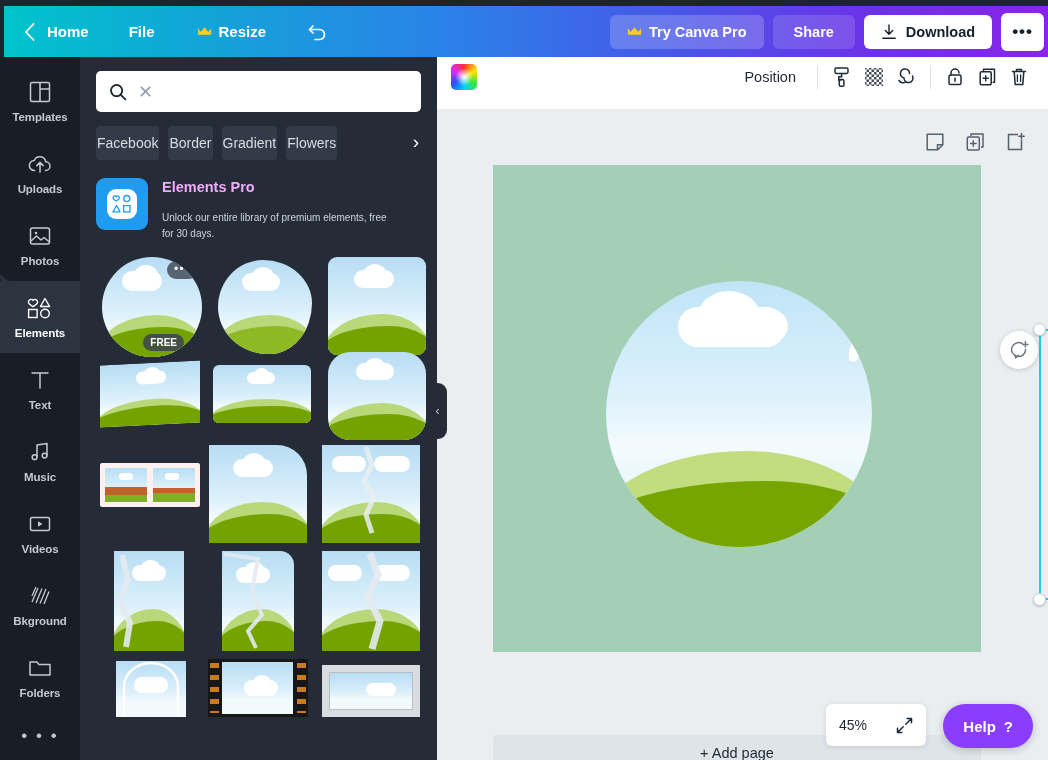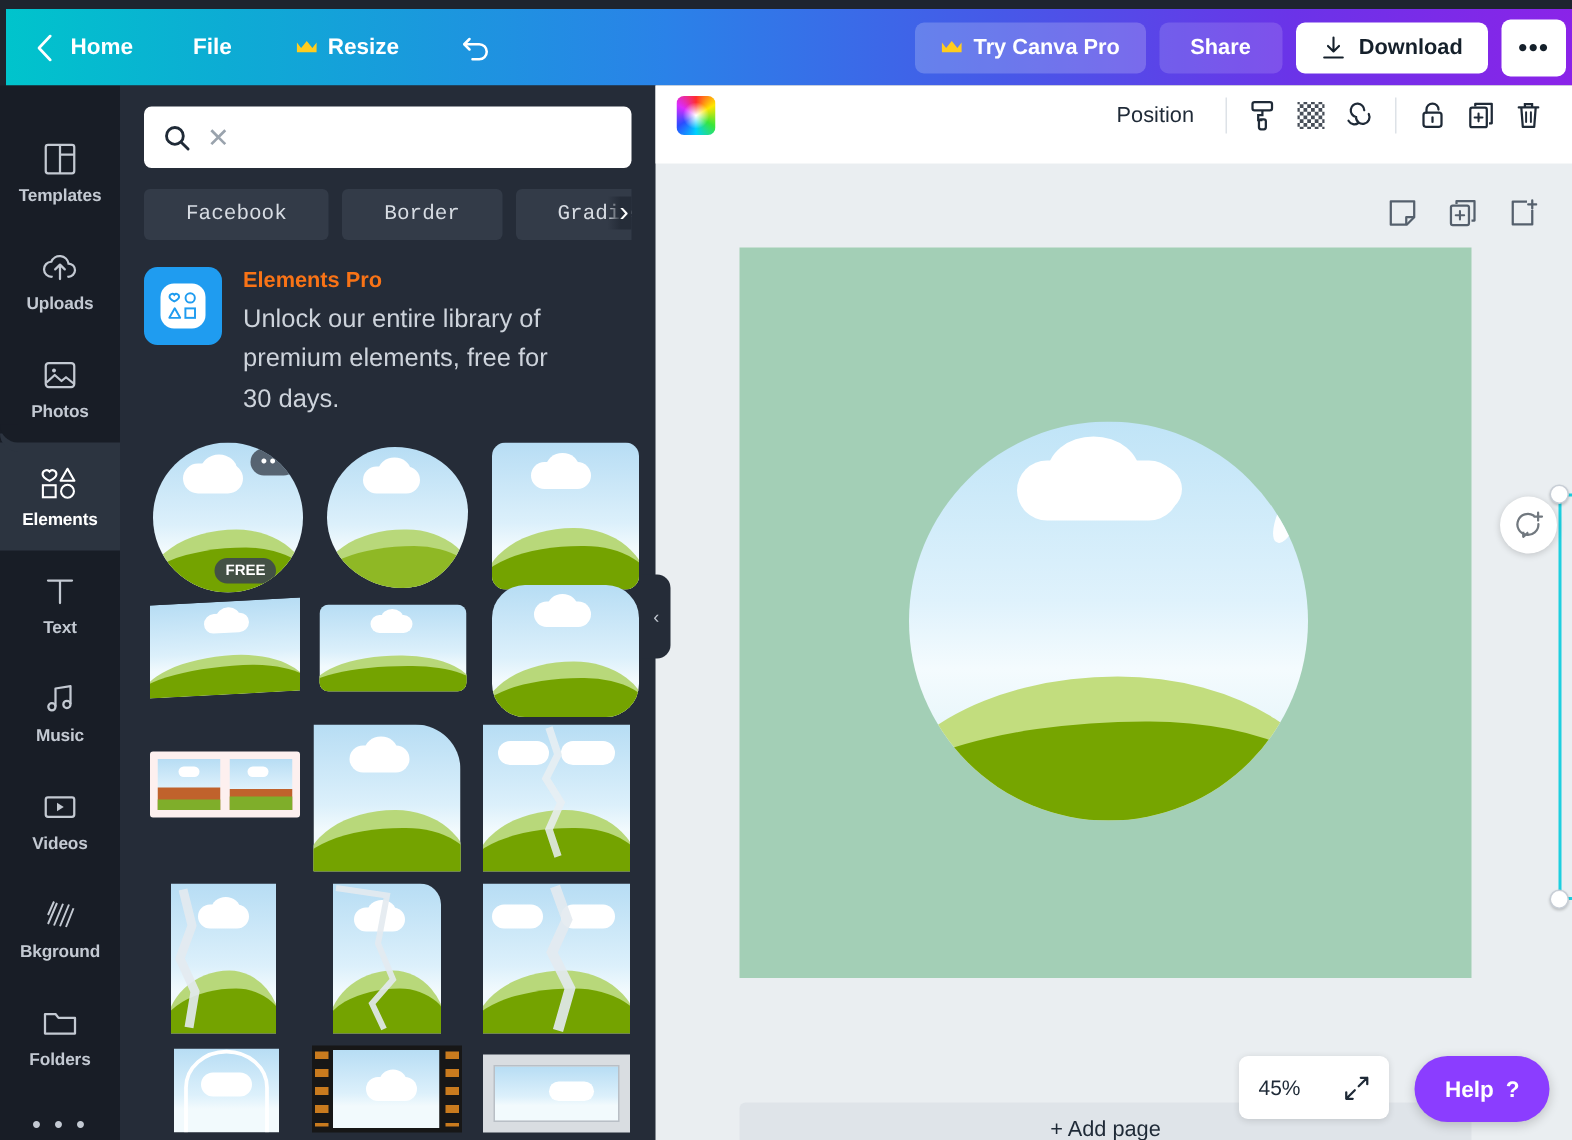--- a/index.html
+++ b/index.html
@@ -56,21 +56,21 @@
     border-radius: 6px; padding: 9px 11px; cursor: pointer;
     display:flex;align-items:center;justify-content:center;
   }
   .crown { font-size: 13px; color:#ffcd1f; }
 
   
   #rail {
     position: absolute; left: 0; top: 57px;
     width: 80px; height: 703px;
     background: #181d26;
-    padding-top: 22px;
+    padding-top: 8px;
   }
   .rail-item {
     position: relative;
     height: 72px;
     display: flex; flex-direction: column;
     align-items: center; justify-content: center;
     gap: 6px; cursor: pointer;
     color: #c3c9d2;
   }
   .rail-item.active { background: #2c3440; color:#fff; }
@@ -97,34 +97,34 @@
     display:flex; align-items:center; padding: 0 13px; gap: 11px;
   }
   #searchbox .sq { flex:1; font-size: 14.5px; color:#1f2a37; border:none; outline:none;
                    font-family:"Liberation Sans",sans-serif; background:transparent;}
   .x-btn { color:#9aa3ad; font-size: 18px; cursor:pointer; line-height:1; }
 
   #pills { margin-top: 13px; display:flex; gap:9px; align-items:center; position:relative;
            height:36px; overflow:hidden;}
   .pill {
     background:#333b48; color:#d7dce3; font-size:14px;
-    border-radius:4px; padding:9px 28px; white-space:nowrap; cursor:pointer;font-family:Liberation Mono, monospace;
+    border-radius:4px; padding:9px 1px; white-space:nowrap; cursor:pointer;
   }
   .pill-arrow { position:absolute; right:-6px; top:6px; color:#fff; font-size:19px;
                 width:22px;text-align:center;cursor:pointer;
                 background:linear-gradient(90deg,rgba(37,44,56,0) 0%,#252c38 40%);}
 
   #promo { margin-top: 17px; display:flex; gap: 14px; align-items:flex-start; cursor:pointer;}
   #promo .badge {
     width:52px;height:52px;border-radius:9px;background:#1f9cf0;flex:none;
     display:flex;align-items:center;justify-content:center;
   }
   #promo .ptxt { padding-top:1px; }
-  #promo .ptitle { color:#f97316; font-size:14.5px; font-weight:bold; }
-  #promo .pdesc { color:#cdd3db; font-size:17px; line-height:1.55; margin-top:5px; max-width:225px;}
+  #promo .ptitle { color:#f0abfc; font-size:14.5px; font-weight:bold; }
+  #promo .pdesc { color:#cdd3db; font-size:10px; line-height:1.55; margin-top:15px; max-width:225px;}
 
   
   #grid { margin-top: 16px; position: relative; width: 330px; height: 500px; }
   .thumb { position:absolute; cursor:pointer; overflow:hidden; }
   .sky { position:absolute; inset:0; background:linear-gradient(180deg,#b7ddf4 0%,#dcf0fb 55%,#f2fafd 72%); }
   .hill1 { position:absolute; left:-6%; right:-6%; bottom:0; height:42%;
            background:#b8d87a; border-radius:55% 45% 0 0 / 100% 100% 0 0; }
   .hill2 { position:absolute; left:-10%; right:-10%; bottom:0; height:30%;
            background:#74a300; border-radius:60% 40% 0 0 / 100% 100% 0 0; }
   .cloud { position:absolute; background:#fff; border-radius:50%; }

